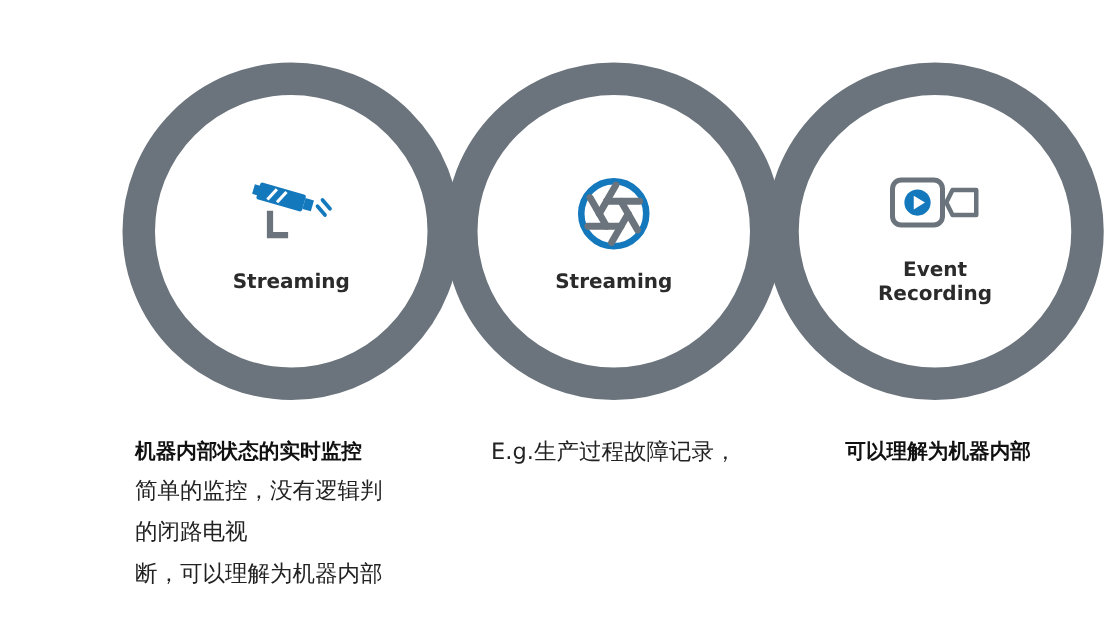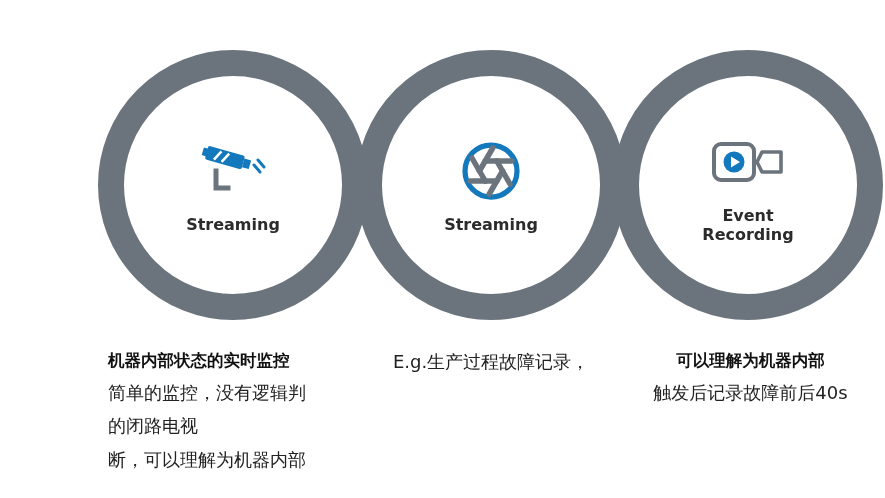--- a/index.html
+++ b/index.html
@@ -91,16 +91,15 @@
     <p class="cap-line">的闭路电视</p>
     <p class="cap-line">断，可以理解为机器内部</p>
   </div>
 
   <div class="caption c2">
     <p class="cap-line">E.g.生产过程故障记录，</p>
   </div>
 
   <div class="caption c3">
     <p class="cap-title">可以理解为机器内部</p>
-    <p class="cap-line">触发后记录故障前后40s</p>
   </div>
 
 </div>
 
 </body></html>

